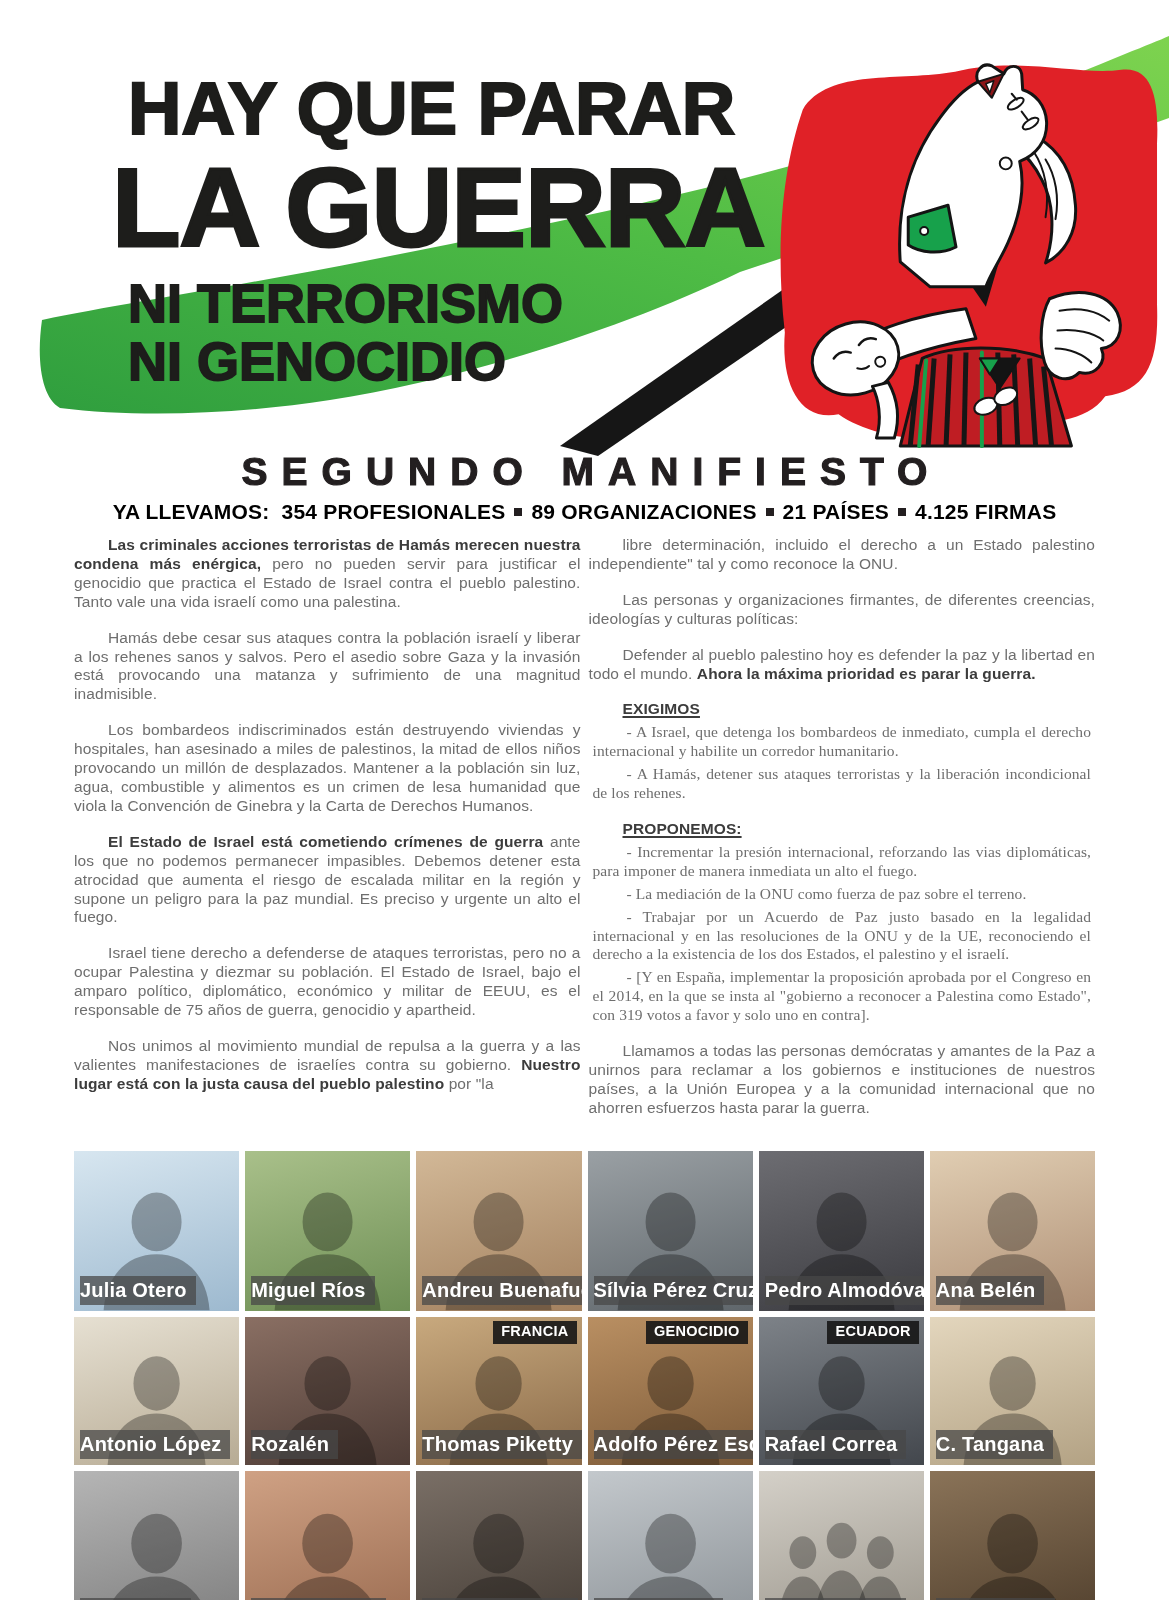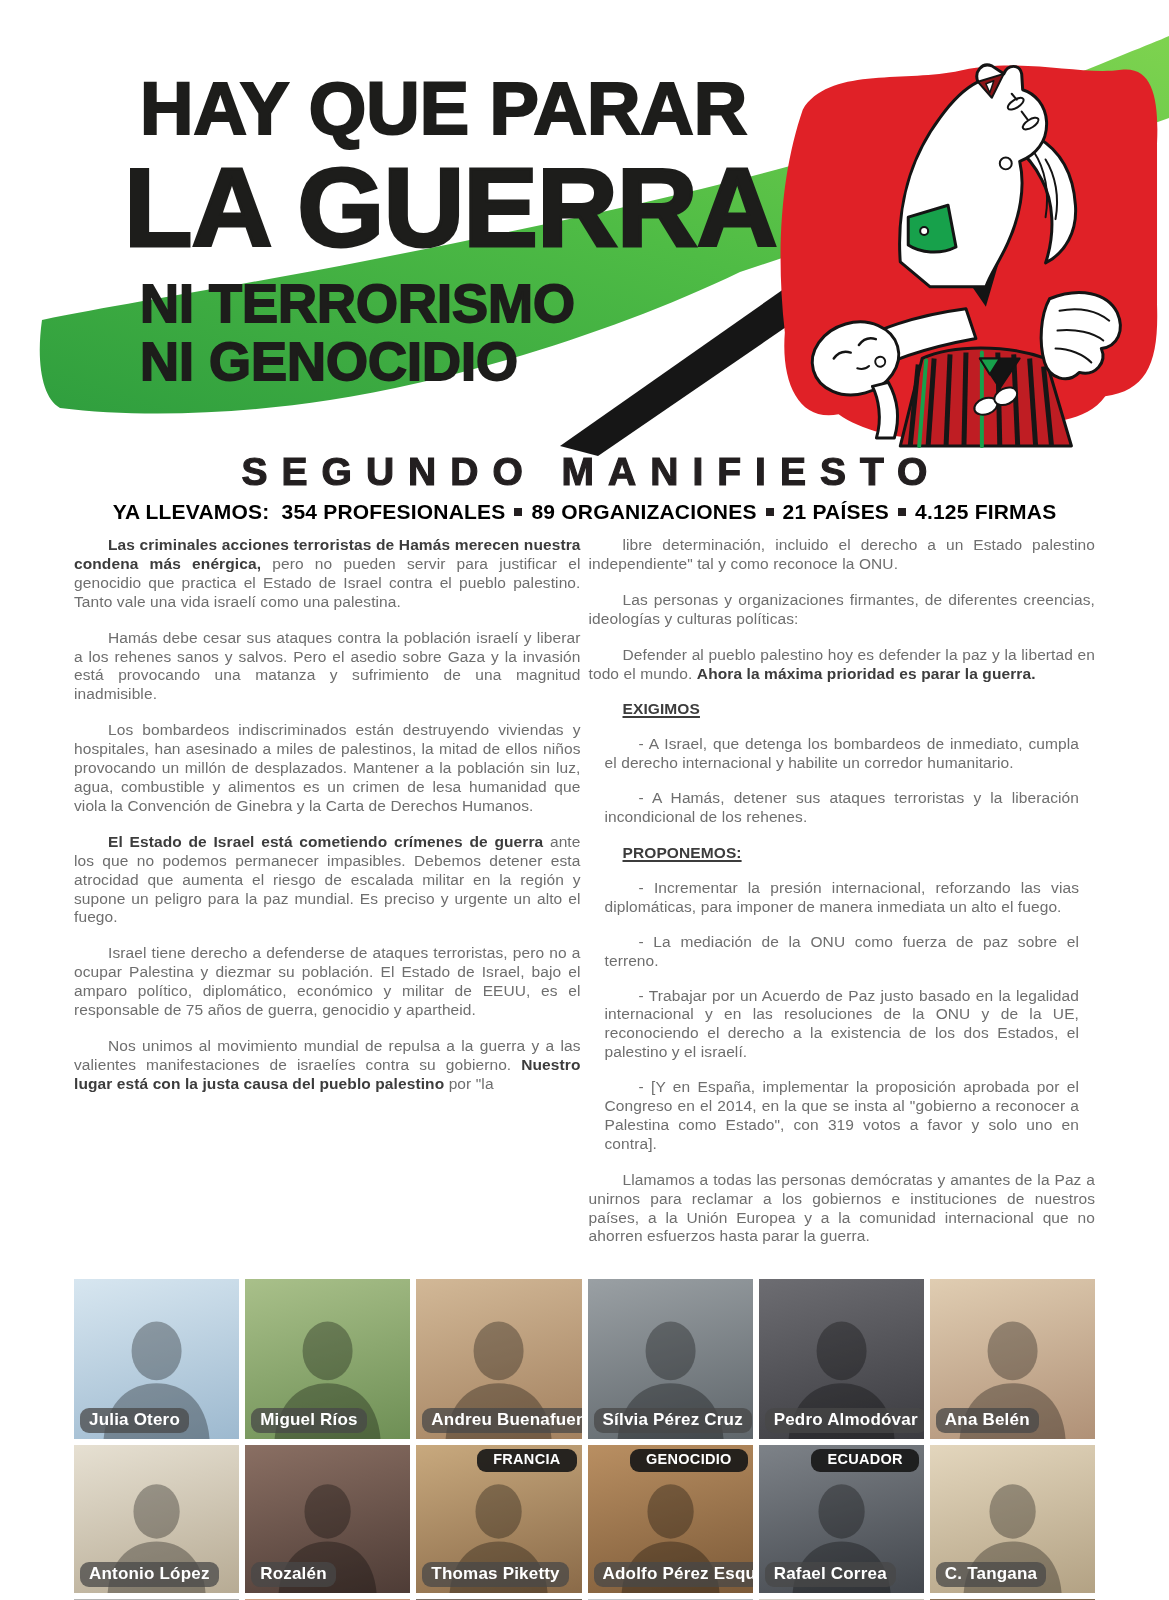--- a/index.html
+++ b/index.html
@@ -2,51 +2,51 @@
 <html><head>
 <meta charset="utf-8">
 <style>
   html,body{margin:0;padding:0;background:#ffffff;}
   .page{position:relative;width:1169px;height:1600px;margin:0 auto;background:#fff;overflow:hidden;
         font-family:"Liberation Sans",sans-serif;color:#1d1d1b;}
   
   .header{position:relative;height:446px;}
   .swath-svg{position:absolute;left:0;top:0;width:1169px;height:460px;}
   .art-svg{position:absolute;right:6px;top:46px;width:412px;height:402px;}
-  .titles{position:absolute;left:12px;top:0;width:770px;height:446px;z-index:5;}
+  .titles{position:absolute;left:0;top:0;width:770px;height:446px;z-index:5;}
   .t-line{position:absolute;white-space:nowrap;font-weight:800;color:#1d1d1b;line-height:1;}
   .t1{left:128px;top:72px;font-size:74px;letter-spacing:0px;-webkit-text-stroke:2.2px #1d1d1b;}
   .t2{left:112px;top:152px;font-size:112px;letter-spacing:-1px;-webkit-text-stroke:3px #1d1d1b;}
   .t3{left:128px;top:276px;font-size:54px;-webkit-text-stroke:1.8px #1d1d1b;}
   .t4{left:128px;top:334px;font-size:54px;text-align:right;-webkit-text-stroke:1.8px #1d1d1b;}
   
   .subtitle{text-align:center;font-size:39px;font-weight:800;letter-spacing:14px;margin:4px 0 6px;
             color:#231f20;-webkit-text-stroke:1.2px #231f20;text-indent:14px;}
   .stats{text-align:center;font-size:21px;font-weight:700;color:#000000;letter-spacing:0.2px;margin-bottom:12px;}
   .stats .prefix{margin-right:6px;}
   .sq{display:inline-block;width:8px;height:8px;background:#231f20;margin:0 9px;vertical-align:3px;}
   
   .cols{display:flex;gap:8px;margin:10px 74px 0;min-height:534px;}
   .col{flex:1;min-width:0;}
   .para{font-size:15.5px;line-height:1.22;color:#6e6e6e;text-align:justify;text-indent:34px;margin:17px 0;
         letter-spacing:0.1px;}
   .para .b{font-weight:bold;color:#3c3c3c;}
-  .para.item{margin:16px;}
+  .para.item{margin:4px;font-family:Liberation Serif, serif;}
   .para.heading{margin:17px 0 0;font-weight:bold;color:#3c3c3c;}
   .para.heading .ht{text-decoration:underline;text-decoration-thickness:2px;text-underline-offset:2px;}
   .col > :first-child{margin-top:0;}
   
   .grid{display:grid;grid-template-columns:repeat(6,1fr);grid-template-rows:160px 148px 162px;gap:6px;
         margin:16px 74px 0;}
   .cell{position:relative;overflow:hidden;}
   .sil{position:absolute;left:0;bottom:0;width:100%;height:92%;}
   .pname{position:absolute;left:6px;bottom:6px;background:rgba(72,72,72,0.74);color:#fff;font-weight:bold;
-         font-size:17px;line-height:1.1;padding:3px 9px 4px 9px;letter-spacing:0.2px;white-space:nowrap;border-radius:9px;}
+         font-size:20px;line-height:1.1;padding:3px 9px 4px 0;letter-spacing:0.2px;white-space:nowrap;}
   .country{position:absolute;right:5px;top:4px;background:rgba(22,22,22,0.9);color:#fff;font-weight:bold;
-           font-size:14.5px;line-height:1.1;padding:3px 16px 4px;letter-spacing:0.3px;border-radius:9px;}
+           font-size:14.5px;line-height:1.1;padding:3px 8px 4px;letter-spacing:0.3px;}
 </style>
 </head>
 <body>
 
 <div class="page">
 
   <div class="header">
 
     <svg class="swath-svg" viewBox="0 0 1169 460" aria-hidden="true">
       <defs>

